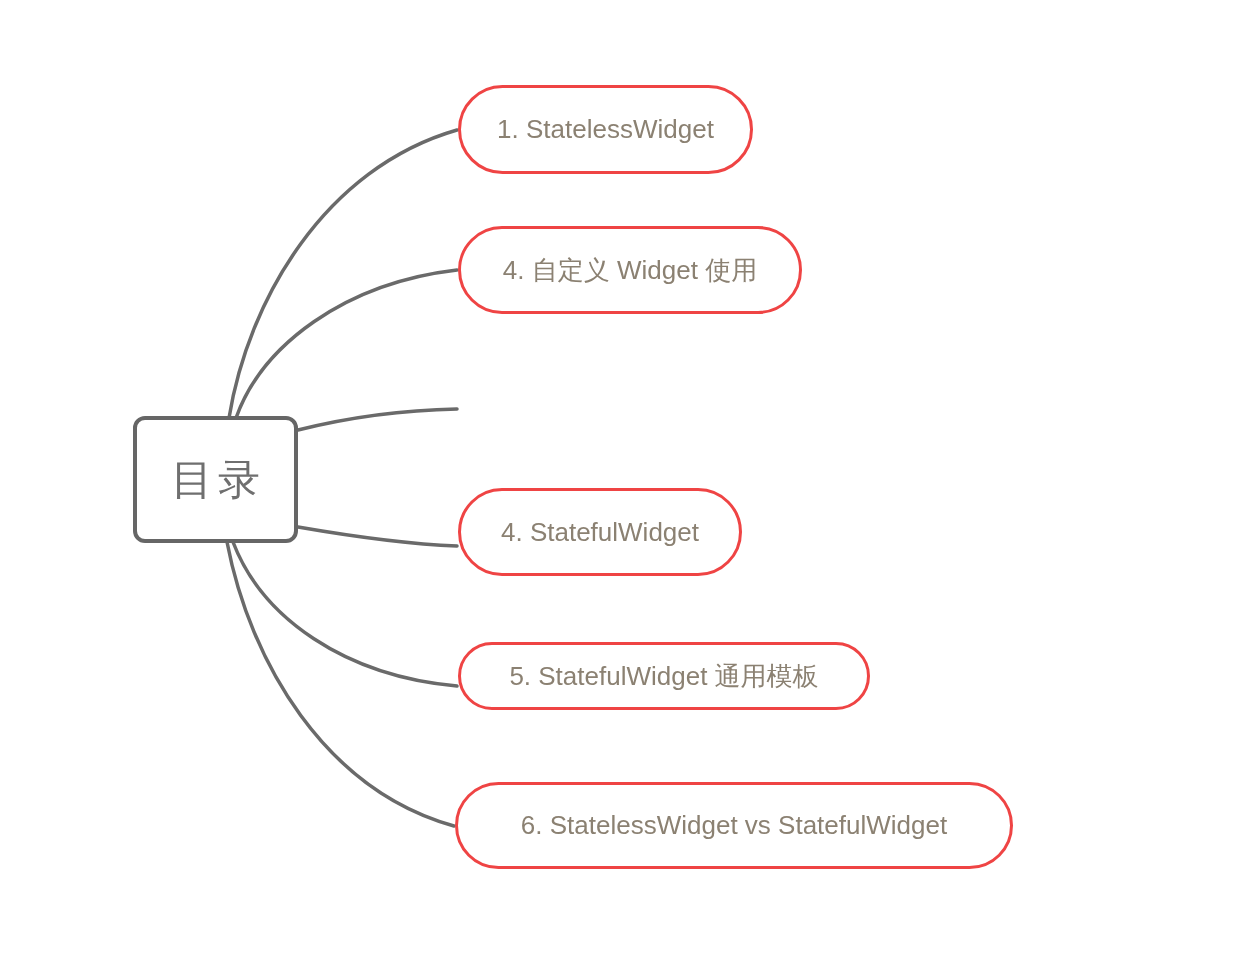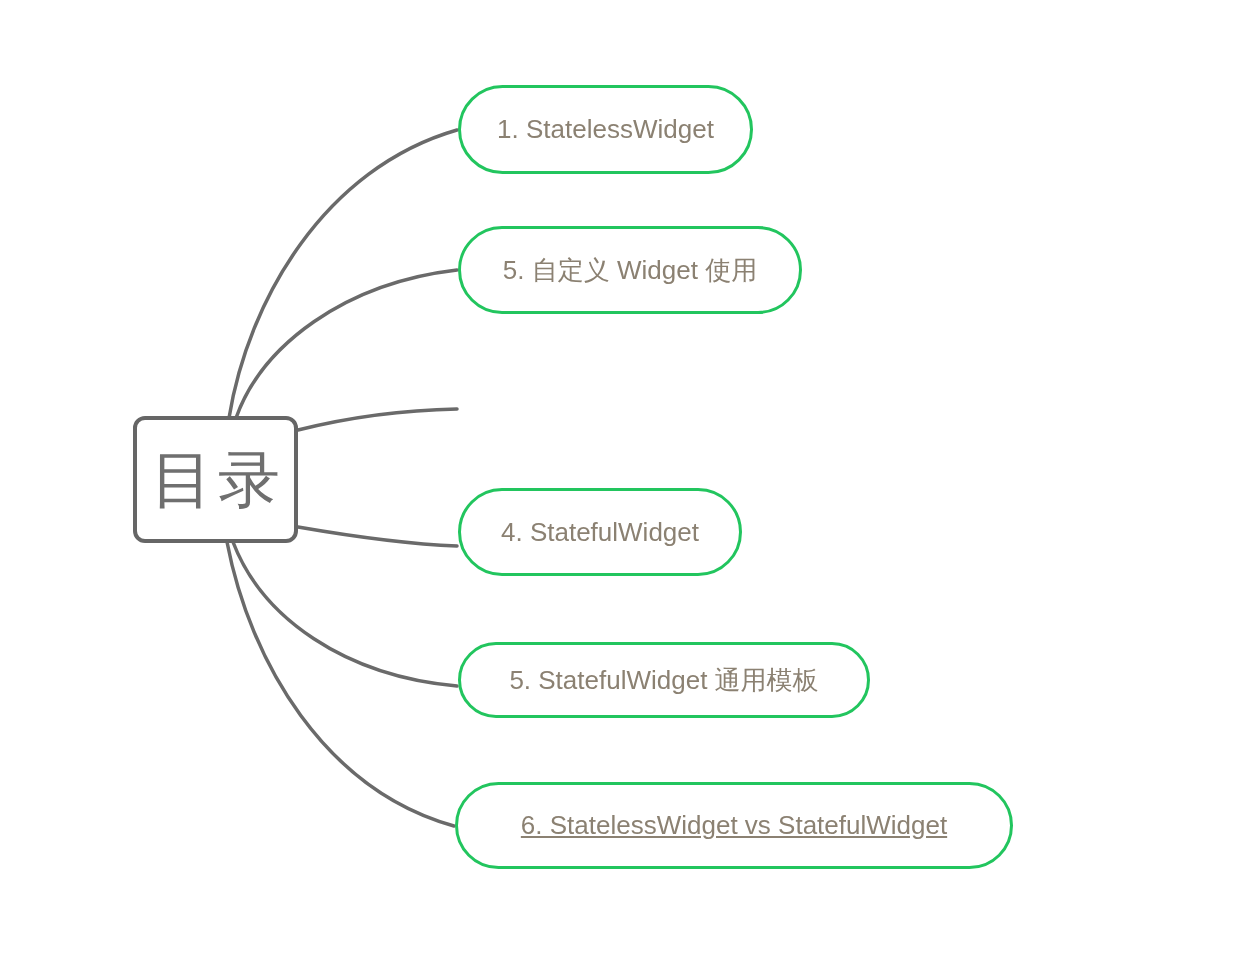--- a/index.html
+++ b/index.html
@@ -35,45 +35,45 @@
     left: 133px;
     top: 416px;
     width: 165px;
     height: 127px;
     background: #ffffff;
     border: 4px solid #666666;
     border-radius: 12px;
     display: flex;
     align-items: center;
     justify-content: center;
-    font-size: 62px;
+    font-size: 42px;
     letter-spacing: 5px;
     color: #6f6f6f;
     text-indent: 5px;
   }
   .topic-node {
     position: absolute;
     box-sizing: border-box;
     background: #ffffff;
-    border: 3px solid #22c55e;
+    border: 3px solid #ef4444;
     border-radius: 46px;
     display: flex;
     align-items: center;
     justify-content: center;
     font-size: 26px;
     color: #8b8172;
     white-space: nowrap;
     padding: 0 22px;
   }
   .node-1 { left: 458px; top:  85px; width: 295px; height: 89px; }
   .node-2 { left: 458px; top: 226px; width: 344px; height: 88px; }
   .node-3 { left: 458px; top: 364px; width: 432px; height: 88px; }
   .node-4 { left: 458px; top: 488px; width: 284px; height: 88px; }
-  .node-5 { left: 458px; top: 642px; width: 412px; height: 76px; text-align: center; }
-  .node-6 { left: 455px; top: 782px; width: 558px; height: 87px; text-decoration: underline; }
+  .node-5 { left: 458px; top: 642px; width: 412px; height: 68px; text-align: center; }
+  .node-6 { left: 455px; top: 782px; width: 558px; height: 87px; }
 </style>
 </head>
 <body>
 
 <div class="canvas">
 
   <svg class="connectors" viewBox="0 0 1240 971">
     <path d="M 229 418 C 248 300, 325 168, 457 130"></path>
     <path d="M 236 418 C 262 345, 345 283, 457 270"></path>
     <path d="M 298 430 C 350 417, 405 410, 457 409"></path>
@@ -84,21 +84,21 @@
 
   <div class="root-node">
     <span>目录</span>
   </div>
 
   <div class="topic-node node-1">
     <span>1. StatelessWidget</span>
   </div>
 
   <div class="topic-node node-2">
-    <span>5. 自定义 Widget 使用</span>
+    <span>4. 自定义 Widget 使用</span>
   </div>
 
 
   <div class="topic-node node-4">
     <span>4. StatefulWidget</span>
   </div>
 
   <div class="topic-node node-5">
     <span>5. StatefulWidget 通用模板</span>
   </div>

